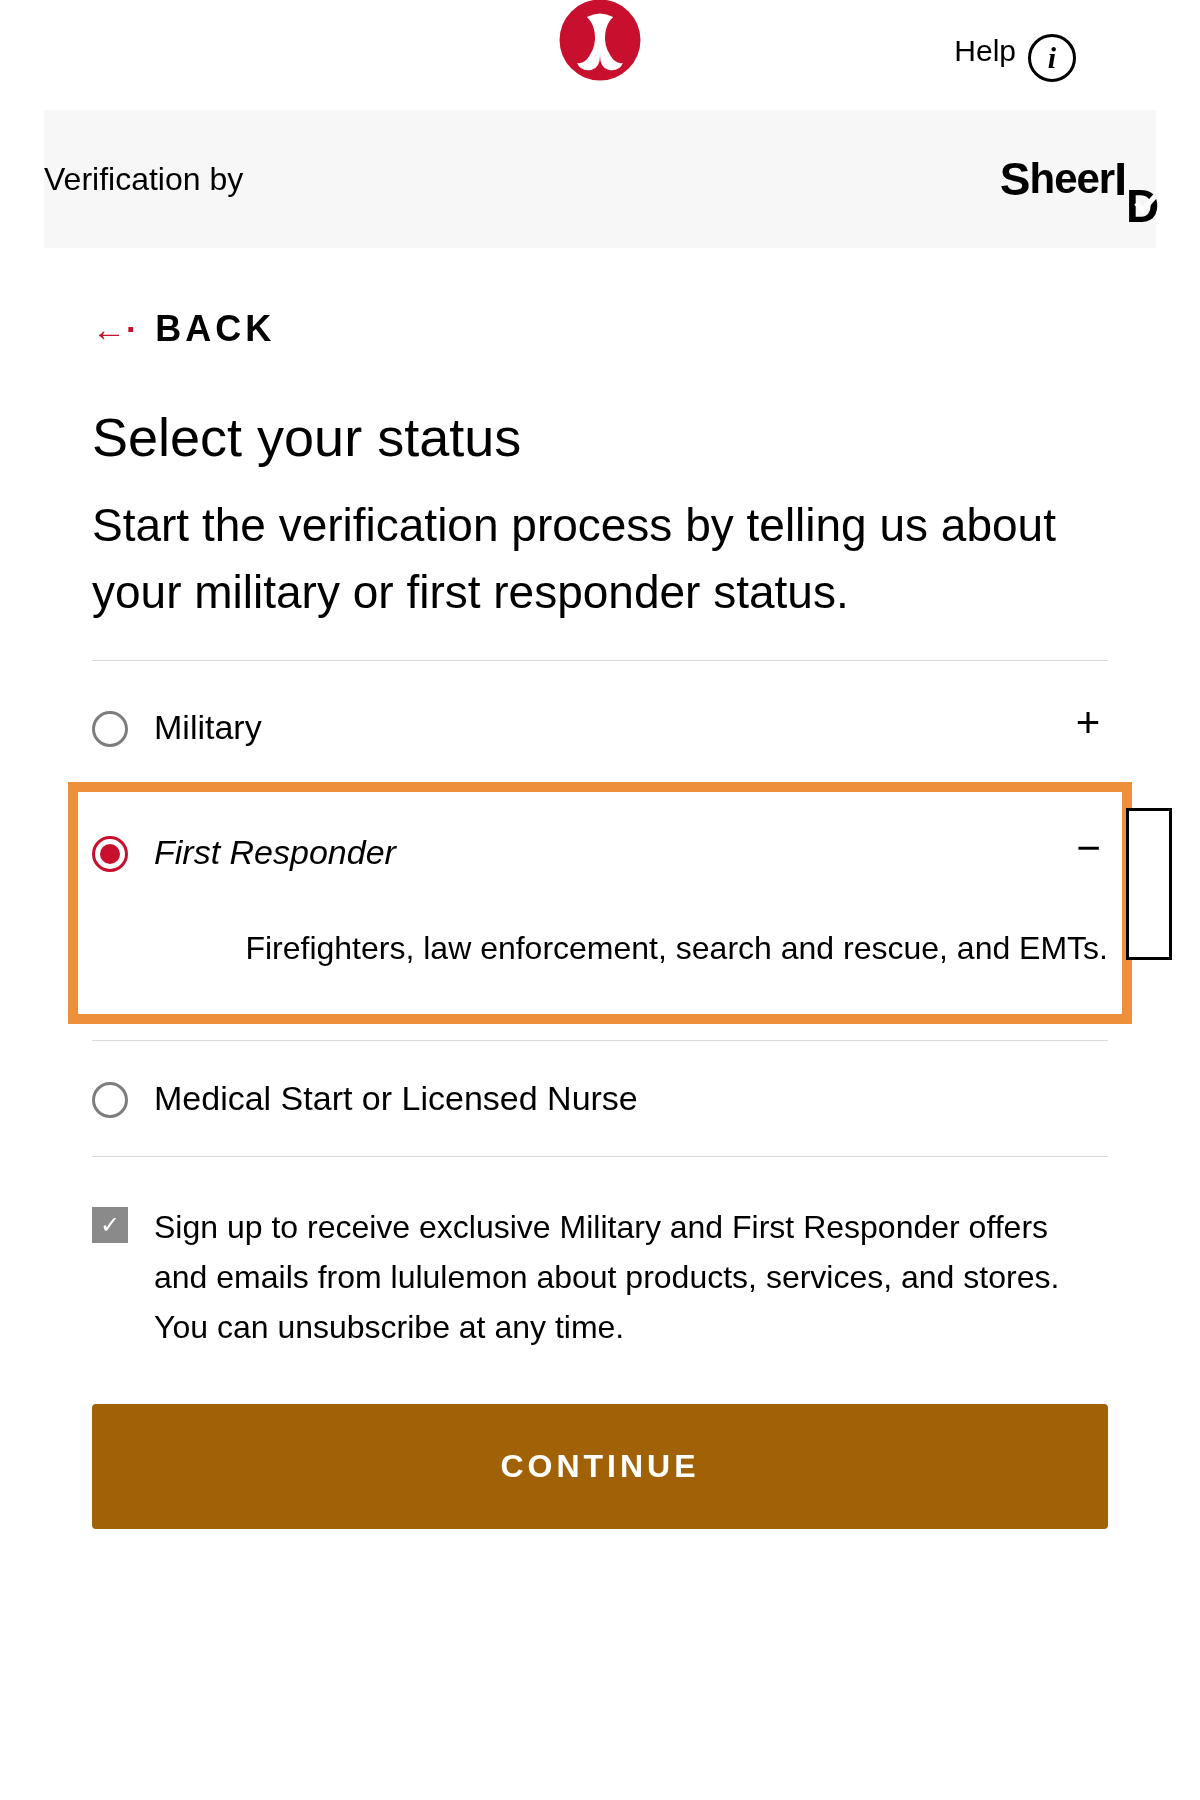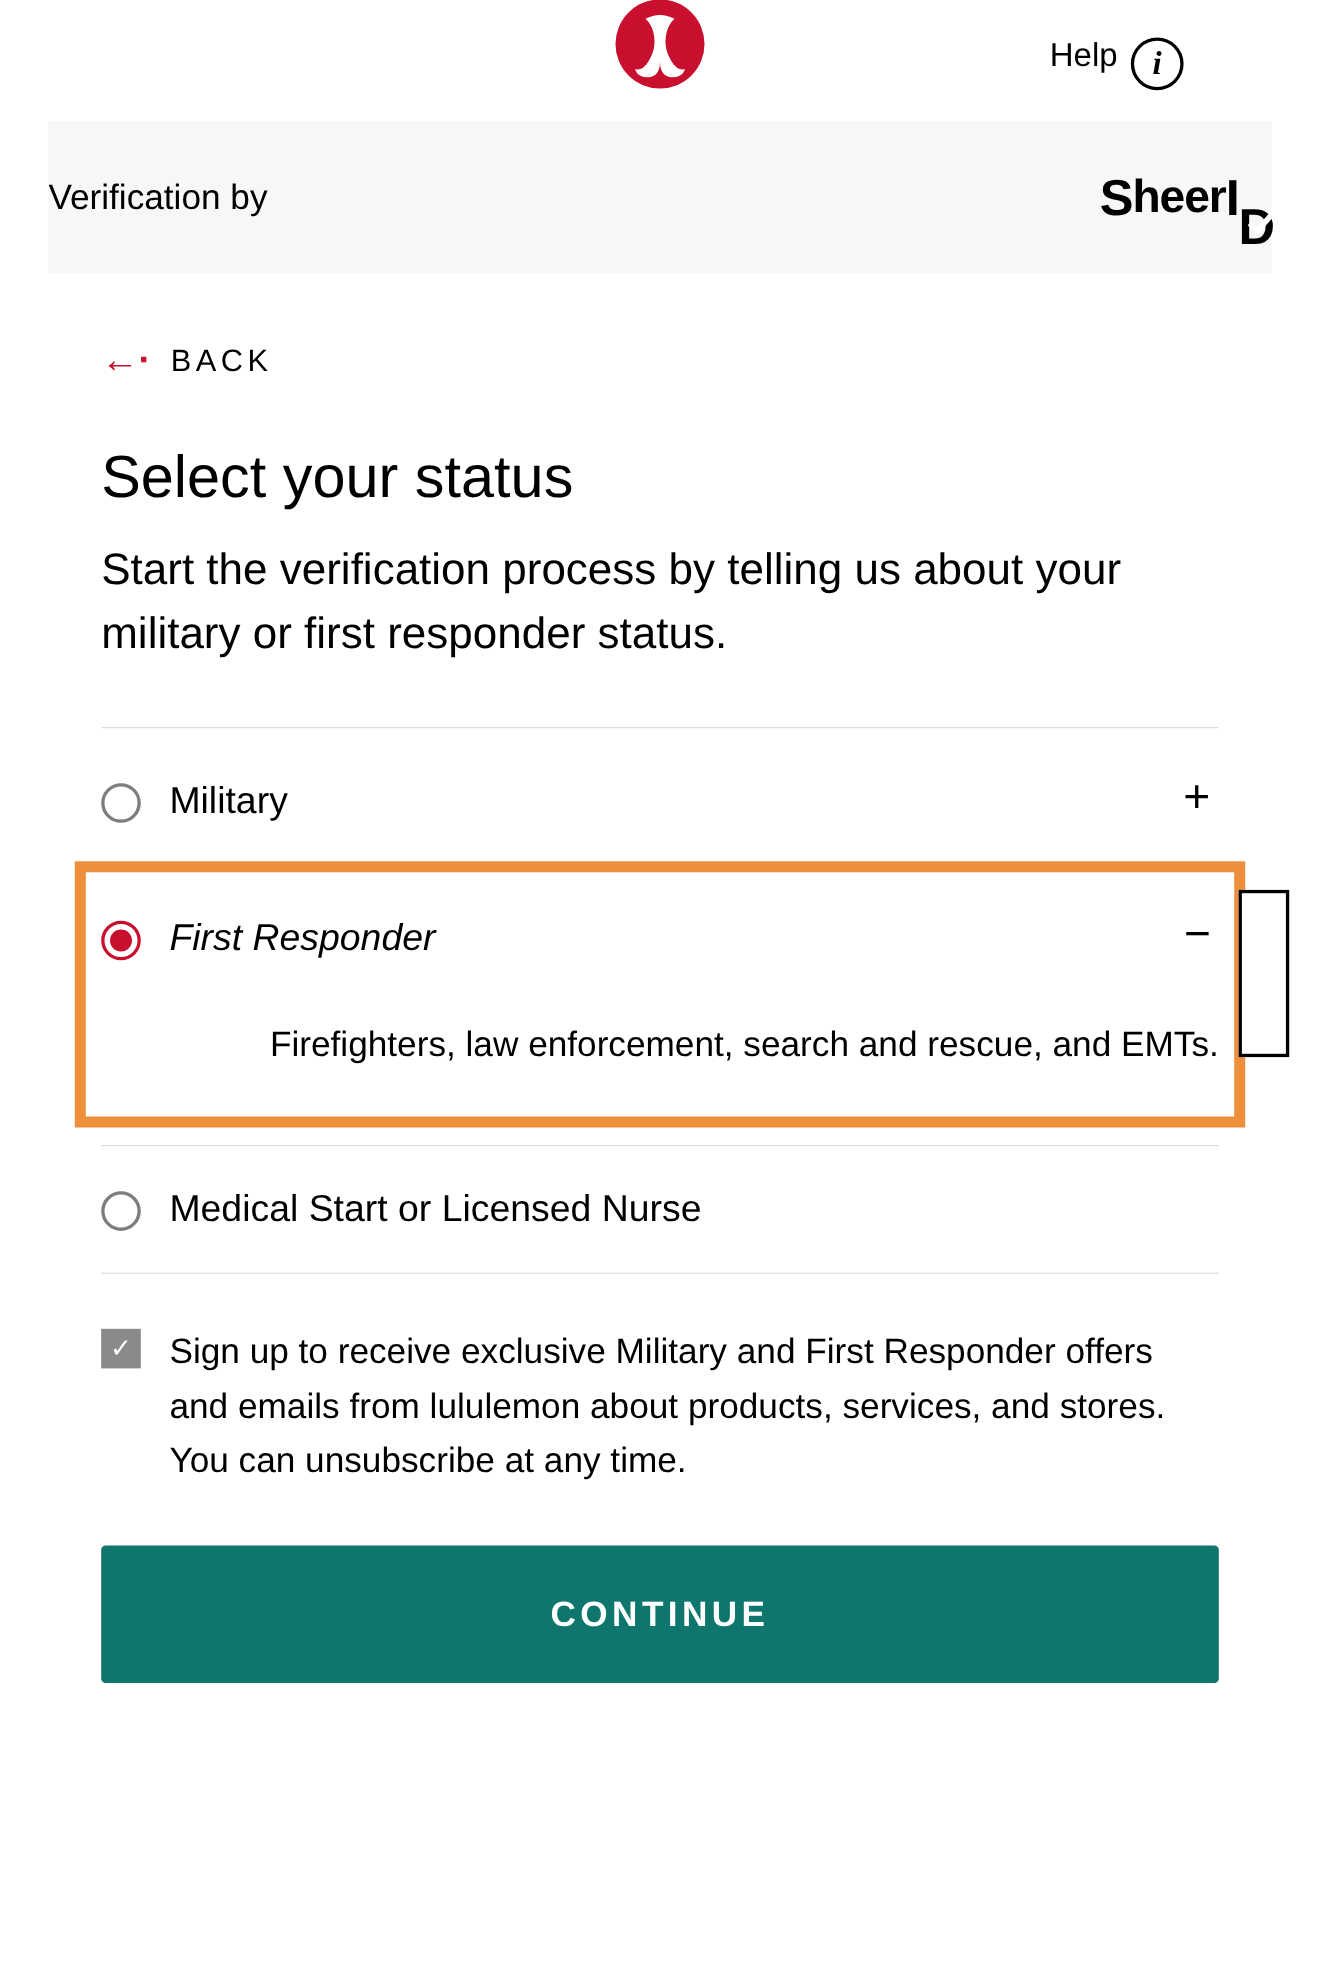--- a/index.html
+++ b/index.html
@@ -78,33 +78,33 @@
       gap: 18px;
       cursor: pointer;
       margin-bottom: 56px;
     }
     .back-arrow {
       color: #c8102e;
       font-size: 34px;
       font-weight: bold;
     }
     .back-text {
-      font-size: 28px;
-      font-weight: 400;
+      font-size: 36px;
+      font-weight: 700;
       letter-spacing: 4px;
     }
     .page-title {
       font-size: 54px;
       font-weight: 400;
       margin-bottom: 24px;
     }
     .page-subtitle {
-      font-size: 40px;
+      font-size: 46px;
       line-height: 1.45;
-      margin-bottom: 56px;
+      margin-bottom: 35px;
     }
     .divider {
       border: none;
       border-top: 1px solid #d9d9d9;
       margin: 0;
     }
     .option-row {
       display: flex;
       align-items: flex-end;
       padding: 38px 0;
@@ -182,21 +182,21 @@
       justify-content: center;
       color: #fff;
       font-size: 24px;
       margin-top: 4px;
     }
     .checkbox-text {
       font-size: 32px;
       line-height: 1.55;
     }
     .continue-btn {
-      background: #0f766e;
+      background: #a16207;
       color: #fff;
       font-size: 32px;
       font-weight: 700;
       letter-spacing: 4px;
       text-align: center;
       padding: 44px 0;
       cursor: pointer;
       border-radius: 4px;
     }
   </style>

